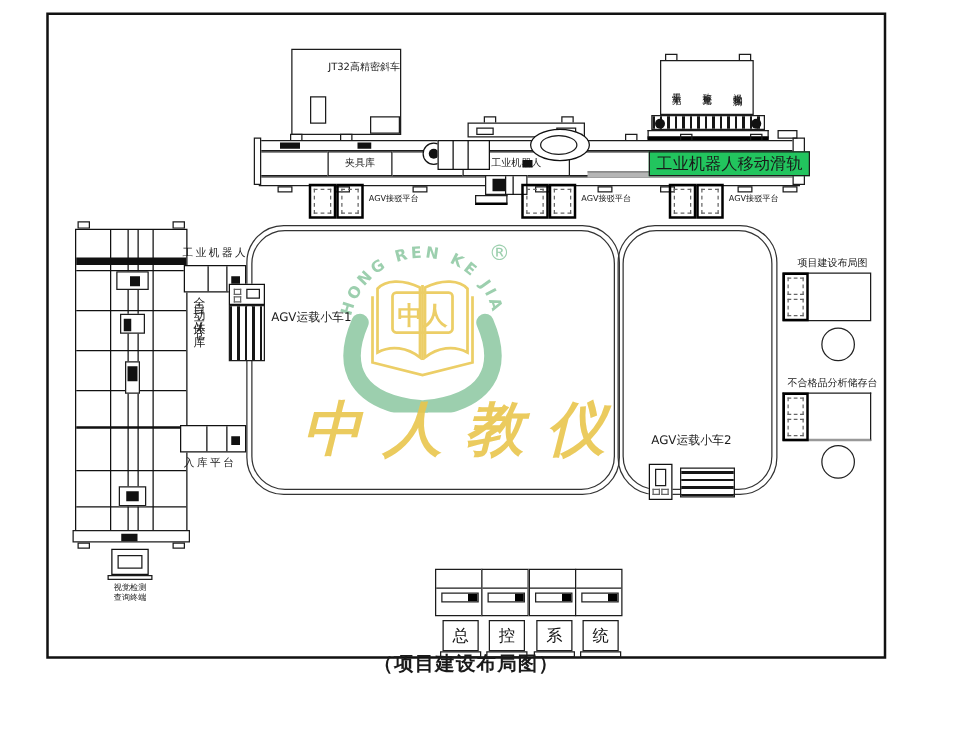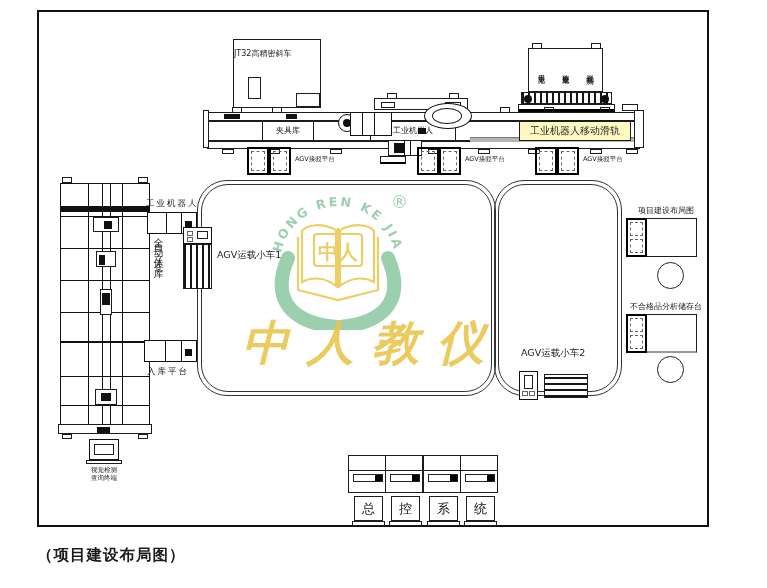--- a/index.html
+++ b/index.html
@@ -27,21 +27,21 @@
             color:#e9c64d;opacity:.9;white-space:nowrap;}
 </style>
 </head>
 <body>
 
 <div class="canvas">
 
   <div class="a" style="left:37px;top:10px;width:672px;height:517px;border:2px solid #111;"></div>
 
   <div class="a b1" style="left:233px;top:39px;width:88px;height:69px;">
-    <div class="a txt" style="left:0;top:10px;width:100%;text-align:left;font-size:8px;">JT32高精密斜车</div>
+    <div class="a txt" style="left:0;top:10px;width:100%;text-align:right;font-size:8px;">JT32高精密斜车</div>
     <div class="a b1" style="left:14px;top:37px;width:13px;height:22px;"></div>
     <div class="a b1" style="left:62px;top:53px;width:24px;height:14px;"></div>
   </div>
 
   <div class="a b1" style="left:387px;top:93px;width:10px;height:7px;"></div>
   <div class="a b1" style="left:449px;top:93px;width:10px;height:7px;"></div>
   <div class="a b1" style="left:374px;top:98px;width:94px;height:12px;background:#fff;">
     <div class="a b1" style="left:6px;top:3px;width:14px;height:6px;"></div>
     <div class="a b1" style="left:70px;top:3px;width:16px;height:6px;"></div>
   </div>
@@ -73,21 +73,21 @@
   <div class="a blk" style="left:286px;top:114px;width:11px;height:5px;"></div>
   <div class="a b1" style="left:207px;top:121px;width:433px;height:20px;background:#fff;"></div>
   <div class="a b1" style="left:207px;top:141px;width:433px;height:8px;background:#fff;"></div>
   <div class="a gry" style="left:470px;top:137px;width:164px;height:5px;border-top:1px solid #777;"></div>
   <div class="a b1" style="left:203px;top:110px;width:6px;height:38px;background:#fff;"></div>
   <div class="a b1" style="left:634px;top:110px;width:10px;height:38px;background:#fff;"></div>
   <div class="a b1" style="left:622px;top:104px;width:16px;height:7px;"></div>
 
   <div class="a b1 cn txt" style="left:262px;top:121px;width:52px;height:20px;font-size:8px;background:#fff;">夹具库</div>
   <div class="a b1 cn txt" style="left:370px;top:121px;width:86px;height:20px;font-size:8px;background:#fff;">工业机器人</div>
-  <div class="a b1 cn txt" style="left:519px;top:121px;width:112px;height:20px;font-size:10px;background:#fef9c3;">工业机器人移动滑轨</div>
+  <div class="a b1 cn txt" style="left:519px;top:121px;width:129px;height:20px;font-size:13px;background:#22c55e;">工业机器人移动滑轨</div>
 
   <div class="a" style="left:330px;top:100px;width:146px;height:66px;">
     <div class="a b15 round" style="left:94px;top:3px;width:48px;height:26px;background:#fff;"></div>
     <div class="a b1 round" style="left:102px;top:8px;width:30px;height:16px;"></div>
     <div class="a b15 round" style="left:8px;top:14px;width:18px;height:18px;background:#fff;"></div>
     <div class="a blk round" style="left:13px;top:19px;width:8px;height:8px;"></div>
     <div class="a b15" style="left:20px;top:12px;width:42px;height:24px;background:#fff;"></div>
     <div class="a blk" style="left:32px;top:12px;width:1px;height:24px;"></div>
     <div class="a blk" style="left:44px;top:12px;width:1px;height:24px;"></div>
     <div class="a blk" style="left:88px;top:28px;width:8px;height:6px;"></div>
@@ -274,15 +274,15 @@
     </div>
   <div class="a charbox cn" style="left:466px;top:496px;width:29px;height:25px;">
     <span>统</span>
     </div>
 
   <div class="a b1" style="left:352px;top:521px;width:33px;height:5px;"></div>
   <div class="a b1" style="left:389px;top:521px;width:33px;height:5px;"></div>
   <div class="a b1" style="left:427px;top:521px;width:33px;height:5px;"></div>
   <div class="a b1" style="left:464px;top:521px;width:33px;height:5px;"></div>
 
-  <div class="a txt" style="left:37px;top:548px;width:672px;text-align:left;font-size:15.5px;font-weight:bold;letter-spacing:1px;">（项目建设布局图）</div>
+  <div class="a txt" style="left:37px;top:524px;width:672px;text-align:center;font-size:15.5px;font-weight:bold;letter-spacing:1px;">（项目建设布局图）</div>
 
 </div>
 
 </body></html>

